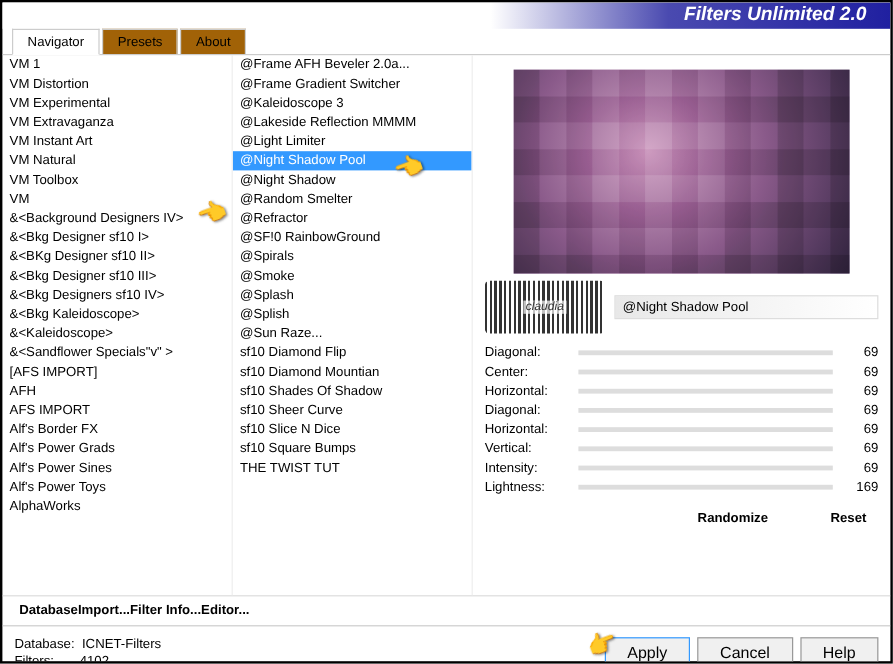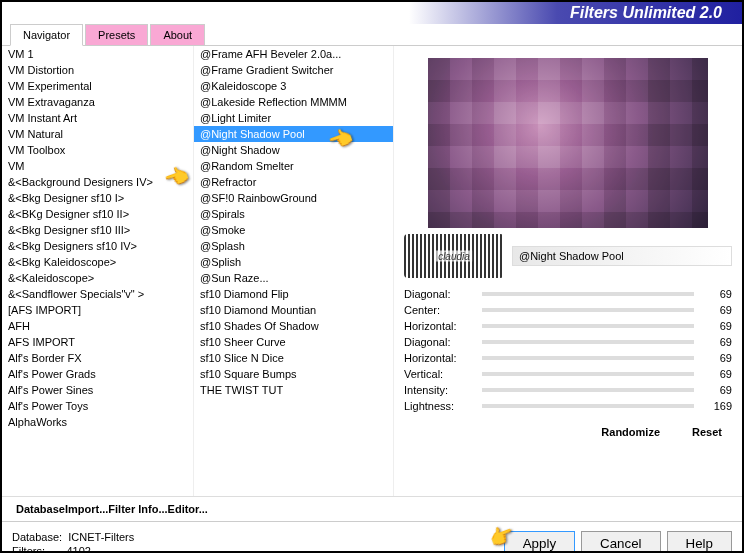--- a/index.html
+++ b/index.html
@@ -1,20 +1,20 @@
 <!DOCTYPE html>
 <html><head>
 <meta charset="utf-8">
 <style>
 * { box-sizing: border-box; margin: 0; padding: 0; }
 body { font-family: Arial, sans-serif; font-size: 11px; background: #fff; width: 744px; height: 553px; overflow: hidden; position: relative; border: 2px solid #000; }
 .header { height: 22px; background: linear-gradient(to right, #fff 0%, #fff 55%, #4a4ab0 75%, #2020a0 100%); display: flex; align-items: center; justify-content: flex-end; padding-right: 20px; }
 .header-title { font-weight: bold; font-style: italic; font-size: 16px; color: #fff; }
 .tabs { display: flex; border-bottom: 1px solid #ccc; padding-left: 8px; }
-.tab { padding: 4px 12px; border: 1px solid #ccc; border-bottom: none; background: #f9a8d4; cursor: pointer; margin-right: 2px; }
+.tab { padding: 4px 12px; border: 1px solid #ccc; border-bottom: none; background: #a16207; cursor: pointer; margin-right: 2px; }
 .tab.active { background: #fff; border-bottom: 1px solid #fff; margin-bottom: -1px; }
 .main { display: flex; height: 450px; }
 .col1 { width: 192px; overflow-y: scroll; border-right: 1px solid #eee; }
 .col2 { width: 200px; overflow-y: scroll; border-right: 1px solid #eee; }
 .col3 { flex: 1; padding: 4px 10px; }
 .list-item { padding: 2px 6px; cursor: pointer; white-space: nowrap; overflow: hidden; }
 .list-item.selected { background: #3399ff; color: #fff; }
 .preview { width: 280px; height: 170px; margin: 8px auto 6px; background: radial-gradient(circle at 40% 40%, #d4a8c8, #8a5a8a, #3a2a4a); position: relative; }
 .preview::after { content: ''; position: absolute; inset: 0; background:
   linear-gradient(90deg, rgba(0,0,0,.15) 0 22px, transparent 22px 44px),
@@ -24,21 +24,21 @@
 .logo { width: 100px; height: 44px; background: repeating-linear-gradient(90deg, #333 0 2px, #fff 2px 4px); border-radius: 4px; position: relative; }
 .logo::after { content: 'claudia'; position: absolute; top: 50%; left: 50%; transform: translate(-50%,-50%); font-style: italic; font-size: 10px; color: #333; background: rgba(255,255,255,.7); padding: 0 2px; }
 .filter-name-row { flex: 1; background: linear-gradient(to right, #e8e8e8, #fff); padding: 3px 6px; border: 1px solid #ddd; }
 .params { margin-top: 4px; }
 .param-row { display: flex; align-items: center; padding: 2px 0; }
 .param-label { width: 70px; }
 .param-slider { flex: 1; height: 4px; background: #ddd; position: relative; margin: 0 8px; }
 .param-value { width: 30px; text-align: right; }
 .mid-buttons { display: flex; padding: 6px 14px; border-top: 1px solid #ddd; }
 .mid-btn { font-weight: bold; cursor: pointer; }
-.right-buttons { display: flex; gap: 32px; margin-top: 12px; justify-content: flex-end; padding-right: 10px; }
+.right-buttons { display: flex; gap: 52px; margin-top: 12px; justify-content: flex-end; padding-right: 10px; }
 .right-btn { font-weight: bold; cursor: pointer; }
 .footer { border-top: 1px solid #ccc; padding: 4px 10px; display: flex; align-items: center; height: 44px; }
 .footer-info { flex: 1; }
 .footer-info div { padding: 1px 0; }
 .footer-buttons { display: flex; gap: 6px; }
 .btn { border: 1px solid #999; background: #f0f0f0; padding: 4px 18px; cursor: pointer; }
 .btn.primary { border: 1px solid #3399ff; }
 ::-webkit-scrollbar { width: 16px; }
 ::-webkit-scrollbar-track { background: #f0f0f0; }
 ::-webkit-scrollbar-thumb { background: #c8c8c8; border: 1px solid #aaa; }

